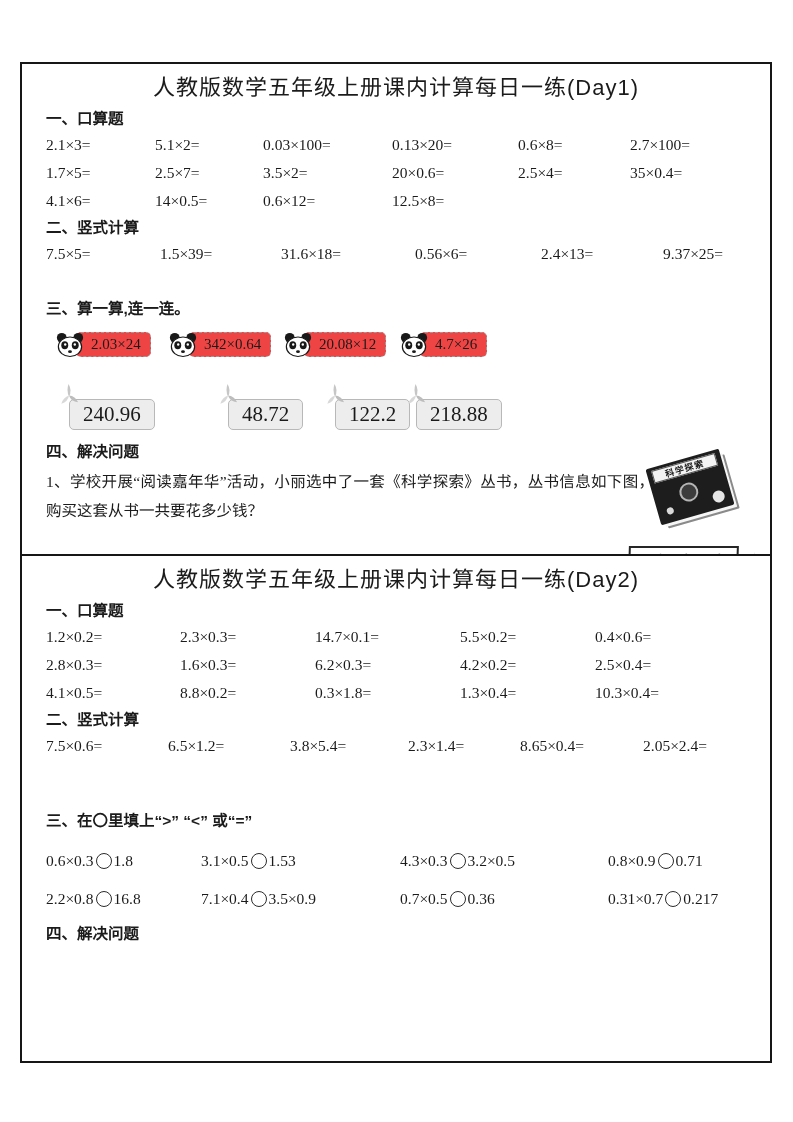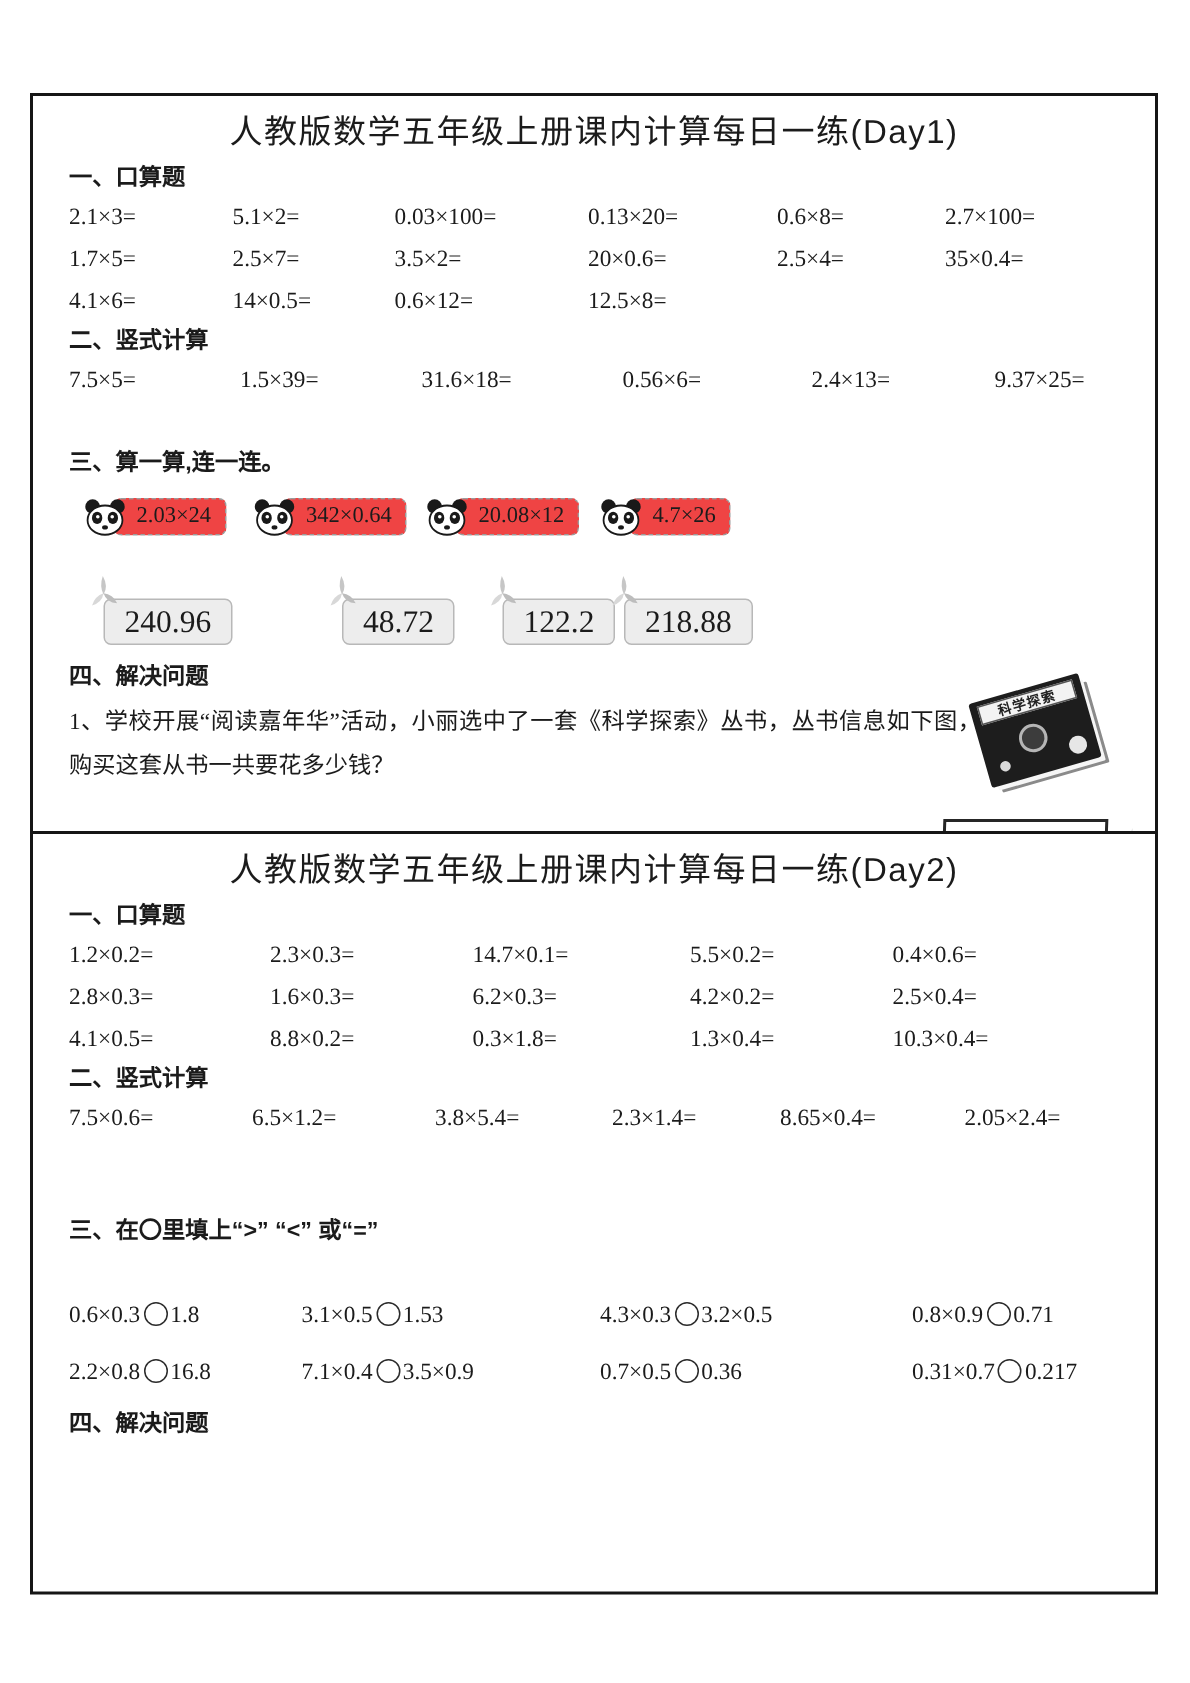--- a/index.html
+++ b/index.html
@@ -62,21 +62,21 @@
   .planet-b { right:7px; bottom:6px; width:12px; height:12px; background:#e6e6e6; }
   .planet-c { left:9px; bottom:8px; width:7px; height:7px; background:#d9d9d9; }
   .price-card { position:absolute; left:2px; top:88px; width:110px; background:#fff;
                 border:2px solid #262626; padding:3px 2px 5px; transform:skewX(-2deg); }
   .price-card div { font-size:13px; font-weight:bold; text-align:center; line-height:20px; }
   .card-fold { position:absolute; left:114px; top:94px; width:0; height:0;
                border-bottom:40px solid #dcdcdc; border-left:15px solid transparent; }
 
   
   .cmp-row { position:relative; height:38px; font-size:15.5px; }
-  .cmp-row.first { margin-top:28px;text-align:center; }
+  .cmp-row.first { margin-top:12px;text-align:center; }
   .cmp-item { position:absolute; top:7px; white-space:nowrap; }
   .cmp-item:nth-child(1){ left:0; }    .cmp-item:nth-child(2){ left:155px; }
   .cmp-item:nth-child(3){ left:354px; }.cmp-item:nth-child(4){ left:562px; }
   .circle { display:inline-block; width:16px; height:16px; border:1.4px solid #2b2b2b;
             border-radius:50%; vertical-align:-3px; margin:0 2px; background:#fff; }
 </style>
 </head>
 <body>
 
 <div class="page" id="page1">

